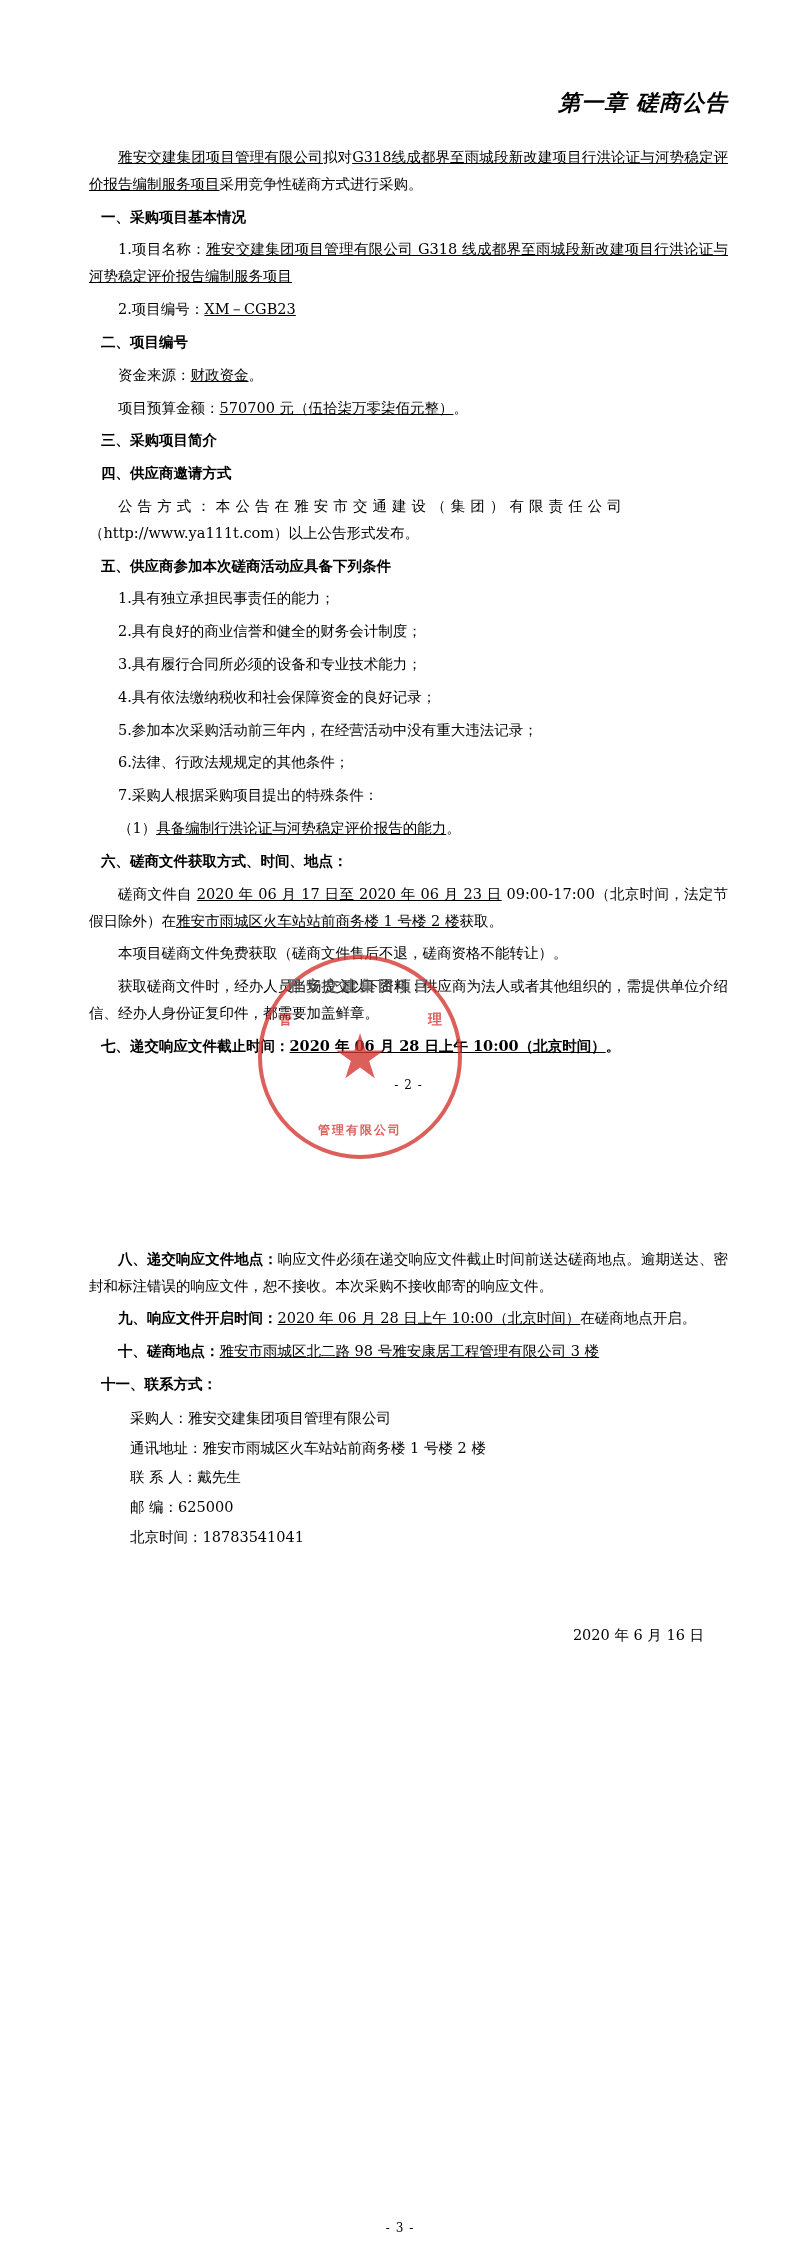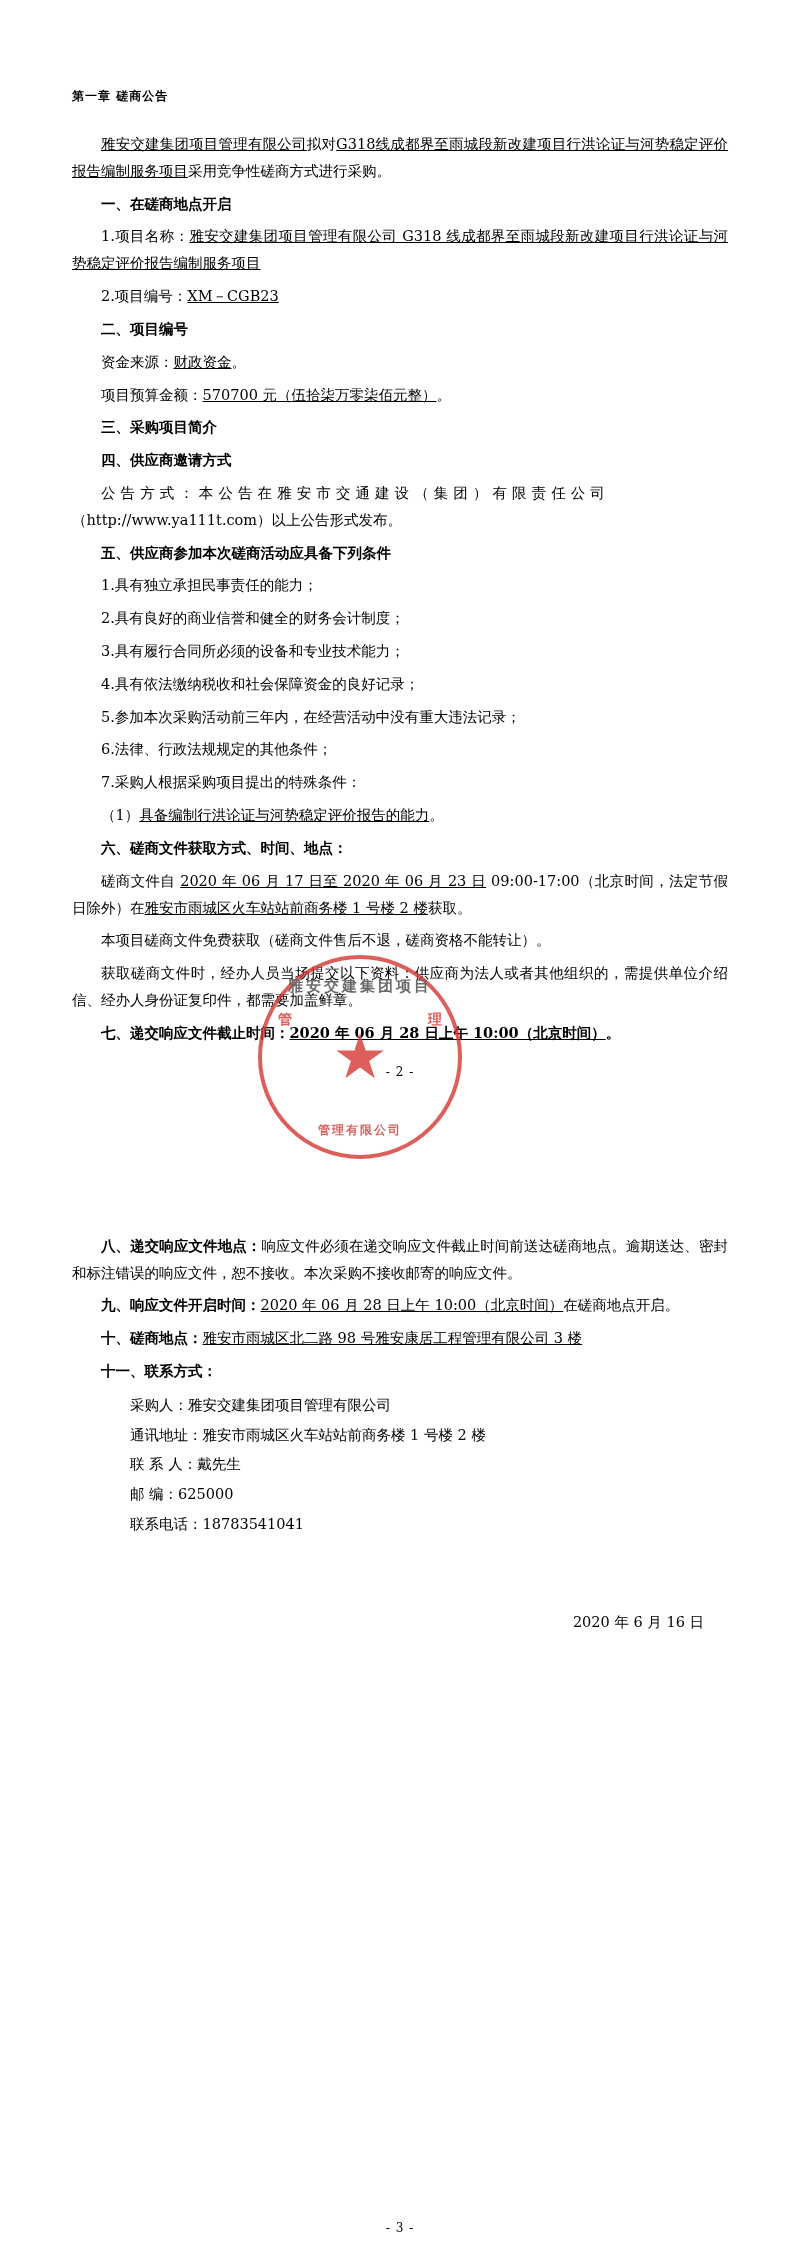--- a/index.html
+++ b/index.html
@@ -15,29 +15,30 @@
     position: relative;
   }
   .page {
     width: 800px;
     min-height: 2261px;
     position: relative;
     box-sizing: border-box;
     padding: 70px 72px 40px 72px;
   }
   .doc-title {
-    text-align: left;
-    font-size: 12px;
+    text-align: right;
+    font-size: 22px;
     font-weight: bold;
     letter-spacing: 1px;
     margin: 18px 0 26px 0;
     font-family: "DejaVu Serif", "Liberation Serif", serif;
+    font-style: italic;
   }
   p {
-    margin: 0 0 6px 0;
+    margin: 0 0 6px 17px;
     font-size: 14.5px;
     line-height: 1.85;
     text-align: justify;
   }
   .indent2 { text-indent: 2em; }
   .heading {
     font-weight: bold;
     text-indent: 2em;
     font-size: 14.5px;
     line-height: 1.85;
@@ -144,21 +145,21 @@
 <body>
 
 <div class="page">
 
   <h1 class="doc-title">第一章  磋商公告</h1>
 
   <p class="indent2">
     <span class="u">雅安交建集团项目管理有限公司</span>拟对<span class="u">G318线成都界至雨城段新改建项目行洪论证与河势稳定评价报告编制服务项目</span>采用竞争性磋商方式进行采购。
   </p>
 
-  <p class="heading">一、在磋商地点开启</p>
+  <p class="heading">一、采购项目基本情况</p>
   <p class="indent2">1.项目名称：<span class="u">雅安交建集团项目管理有限公司 G318 线成都界至雨城段新改建项目行洪论证与河势稳定评价报告编制服务项目</span></p>
   <p class="indent2">2.项目编号：<span class="u">XM－CGB23</span></p>
 
   <p class="heading">二、项目编号</p>
   <p class="indent2">资金来源：<span class="u">财政资金</span>。</p>
   <p class="indent2">项目预算金额：<span class="u">570700 元（伍拾柒万零柒佰元整）</span>。</p>
 
   <p class="heading">三、采购项目简介</p>
 
   <p class="heading">四、供应商邀请方式</p>
@@ -191,21 +192,21 @@
 
   <p class="indent2"><b>十、磋商地点：</b><span class="u">雅安市雨城区北二路 98 号雅安康居工程管理有限公司 3 楼</span></p>
 
   <p class="heading">十一、联系方式：</p>
 
   <div class="contact-block">
     <p class="contact-line"><span class="contact-label">采购人：</span><span>雅安交建集团项目管理有限公司</span></p>
     <p class="contact-line"><span class="contact-label">通讯地址：</span><span>雅安市雨城区火车站站前商务楼 1 号楼 2 楼</span></p>
     <p class="contact-line"><span class="contact-label">联 系 人：</span><span>戴先生</span></p>
     <p class="contact-line"><span class="contact-label">邮    编：</span><span>625000</span></p>
-    <p class="contact-line"><span class="contact-label">联系电话：</span><span>18783541041</span></p>
+    <p class="contact-line"><span class="contact-label">北京时间：</span><span>18783541041</span></p>
   </div>
 
   <p class="date-line">2020 年 6 月 16 日</p>
 
   <div class="seal">
     <div class="seal-text-top">雅安交建集团项目</div>
     <div class="seal-left">管</div>
     <div class="seal-right">理</div>
     <div class="seal-star">★</div>
     <div class="seal-text-bottom">管理有限公司</div>

